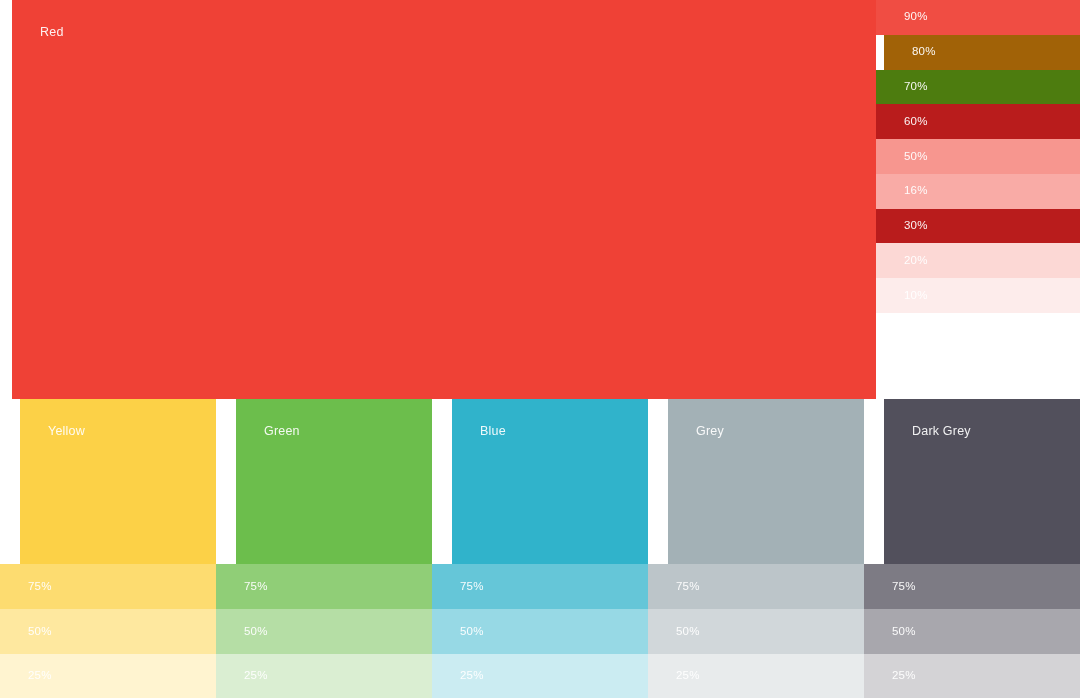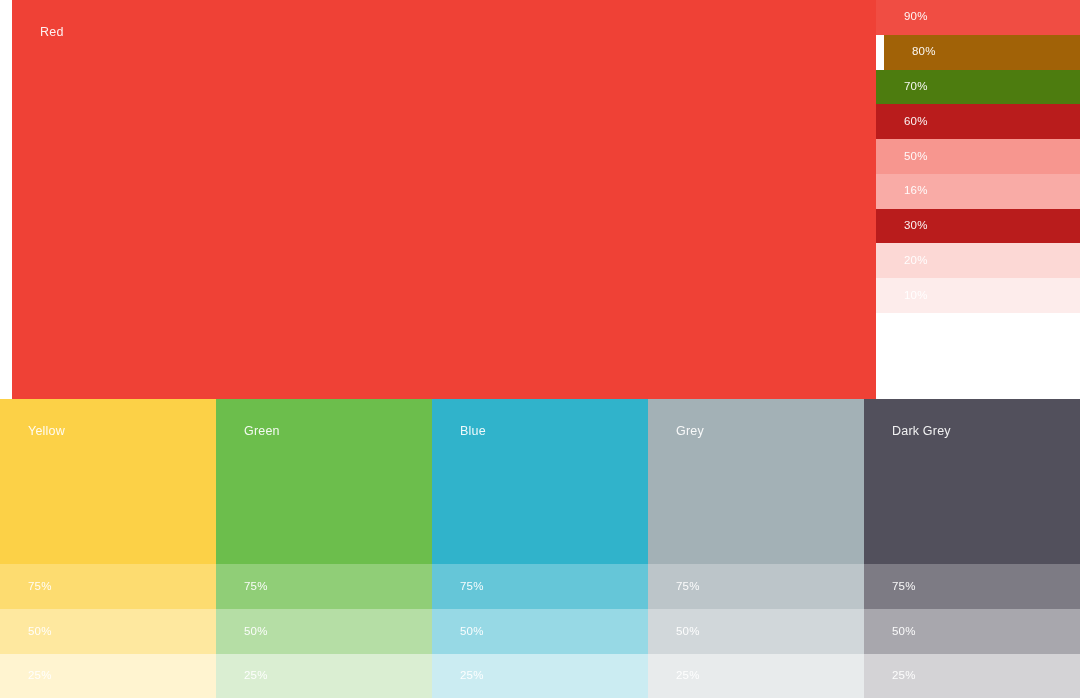--- a/index.html
+++ b/index.html
@@ -60,20 +60,21 @@
     flex: 0 0 216px;
     width: 216px;
     height: 299px;
     display: flex;
     flex-direction: column;
   }
   .col-base {
     flex: 0 0 165px;
     height: 165px;
     position: relative;
+    margin-left: 20px;
   }
   .col-tint {
     flex: 0 0 45px;
     height: 45px;
     position: relative;
   }
   .col-tint.last {
     flex: 1 1 auto;
     height: auto;
   }

